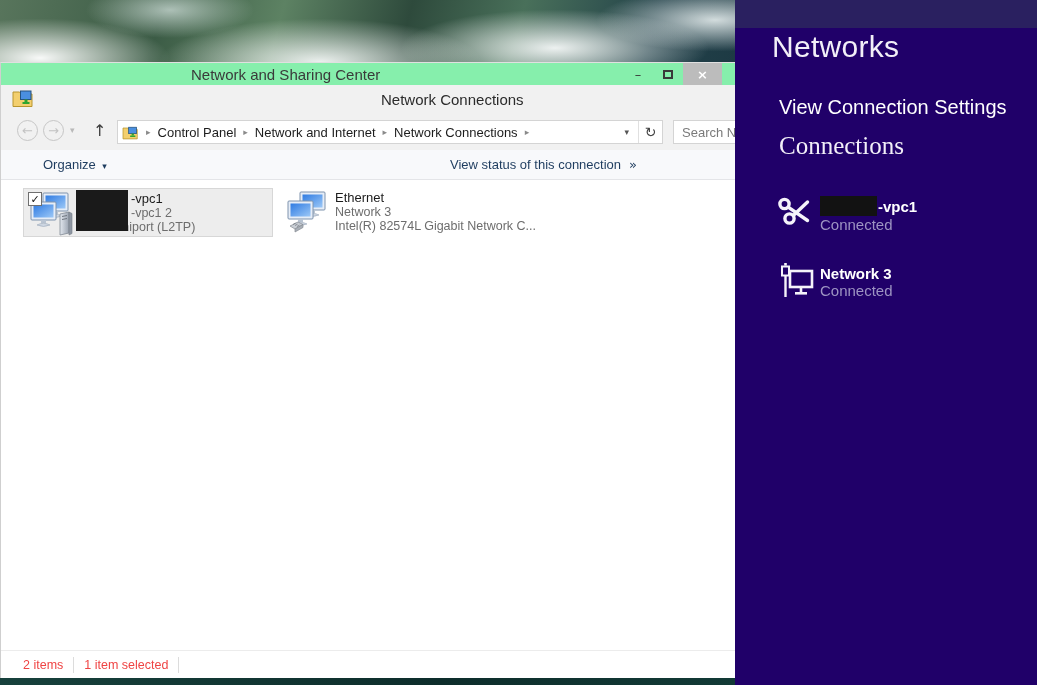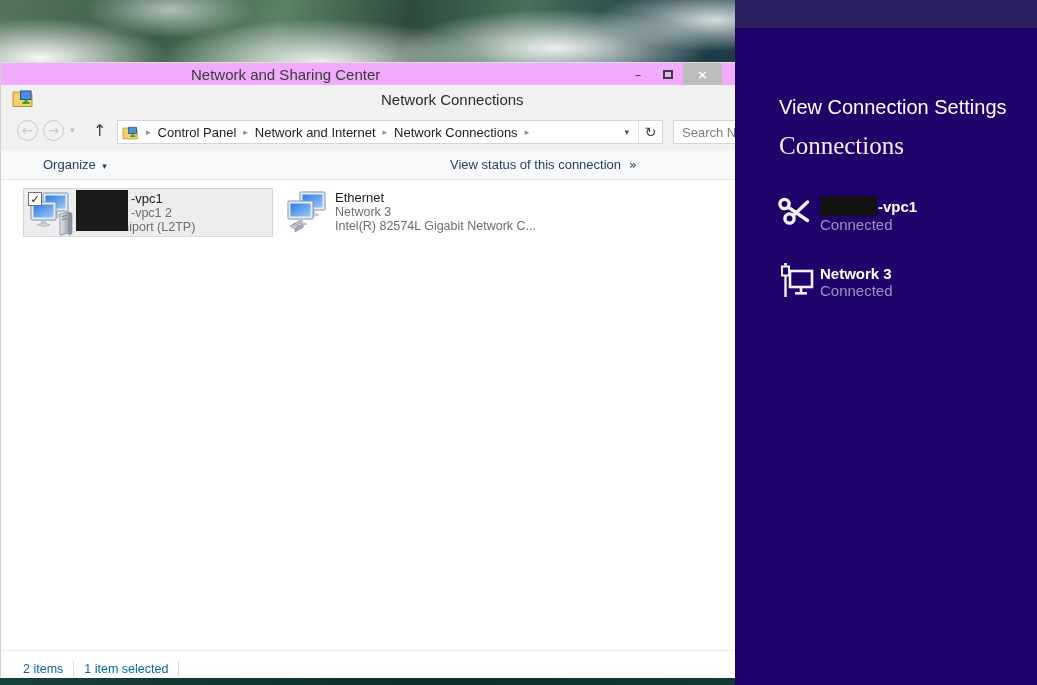--- a/index.html
+++ b/index.html
@@ -16,21 +16,21 @@
       radial-gradient(ellipse 220px 55px at 555px 48px, rgba(248,250,250,.94), rgba(255,255,255,0) 70%),
       radial-gradient(ellipse 170px 45px at 715px 20px, rgba(235,242,242,.88), rgba(255,255,255,0) 70%),
       radial-gradient(ellipse 120px 40px at 170px 10px, rgba(210,225,220,.75), rgba(255,255,255,0) 70%),
       linear-gradient(105deg, #58755c 0%, #3c5c46 22%, #5d8263 38%, #2e4a3c 55%, #49705a 70%, #23424a 88%, #1d3a44 100%);
   }
   .wp-bottom { position:absolute; left:0; top:678px; width:735px; height:7px;
     background:linear-gradient(90deg,#17413c,#0d2d2b 60%,#123a36); }
 
   
   .nsc-bar { position:absolute; left:0; top:62px; width:735px; height:23px;
-    background:#f0abfc; border-left:1px solid #cfcfcf; border-top:1px solid #e0e0e0; }
+    background:#86efac; border-left:1px solid #cfcfcf; border-top:1px solid #e0e0e0; }
   .nsc-title { position:absolute; left:190px; top:3px; font-size:15px; color:#3a3a3a; }
   .nsc-controls { position:absolute; right:13px; top:0; height:23px; display:flex; align-items:stretch; }
   .ctrl { width:30px; display:flex; align-items:center; justify-content:center;
           color:#333; font-size:13px; cursor:default; }
   .ctrl-max-box { width:10px; height:9px; border:2px solid #3a3a3a; display:inline-block; }
   .ctrl-close { width:39px; background:#bcbcbc; color:#fff; font-size:13px; font-weight:bold; }
 
   
   .nc-window { position:absolute; left:0; top:85px; width:735px; height:593px;
     background:#fff; border-left:1px solid #cfcfcf; overflow:hidden; }
@@ -68,22 +68,22 @@
   .tile-check { position:absolute; left:4px; top:3px; width:14px; height:14px; background:#fff;
     border:1px solid #6f6f6f; font-size:11px; font-weight:bold; color:#111;
     display:flex; align-items:center; justify-content:center; z-index:2; }
   .tile-text { position:absolute; left:53px; top:2px; width:196px; }
   .tl1 { font-size:13px; color:#1c1c1c; line-height:15px; white-space:nowrap; }
   .tl2, .tl3 { font-size:12.5px; color:#6d6d6d; line-height:14px; white-space:nowrap; }
   .redact-tile { position:absolute; left:0px; top:0px; width:52px; height:41px; background:#1a1a1a; z-index:1; }
   .pad-redact { padding-left:54px; }
 
   
-  .statusbar { position:absolute; left:0; top:565px; width:735px; height:36px; background:#fff;
-    border-top:1px solid #ececec; display:flex; align-items:center; font-size:12.5px; color:#0369a1; }
+  .statusbar { position:absolute; left:0; top:565px; width:735px; height:28px; background:#fff;
+    border-top:1px solid #ececec; display:flex; align-items:center; font-size:12.5px; color:#ef4444; }
   .statusbar .sb-item { padding:0 10px; }
   .statusbar .sb-item:first-child { padding-left:22px; }
   .sb-div { width:1px; height:16px; background:#dcdcdc; }
 
   
   .net-panel { position:absolute; left:735px; top:0; width:302px; height:685px;
     background:#200069; z-index:5; color:#fff; }
   .net-panel-topstrip { position:absolute; left:0; top:0; width:302px; height:28px; background:#2a2060; }
   .np-title { position:absolute; left:37px; top:30px; font-size:30px; font-weight:400;
     color:#f2eff8; letter-spacing:.3px; }
@@ -249,20 +249,21 @@
     <div class="statusbar">
       <span class="sb-item">2 items</span>
       <span class="sb-div"></span>
       <span class="sb-item">1 item selected</span>
       <span class="sb-div"></span>
     </div>
   </div>
 
   <aside class="net-panel">
     <div class="net-panel-topstrip"></div>
+    <div class="np-title">Networks</div>
     <div class="np-link">View Connection Settings</div>
     <div class="np-section">Connections</div>
 
     <div class="abs" style="left:42px; top:196px;">
       <svg width="37" height="31" viewBox="0 0 37 31">
         <g stroke="#f5f3fa" stroke-width="3.4" fill="none" stroke-linecap="round">
           <circle cx="7.5" cy="8" r="4.6"></circle>
           <circle cx="12.5" cy="22.5" r="4.6"></circle>
           <path d="M11.2 11.2 L30.5 24.5"></path>
           <path d="M16.3 19.6 L30.5 6"></path>

